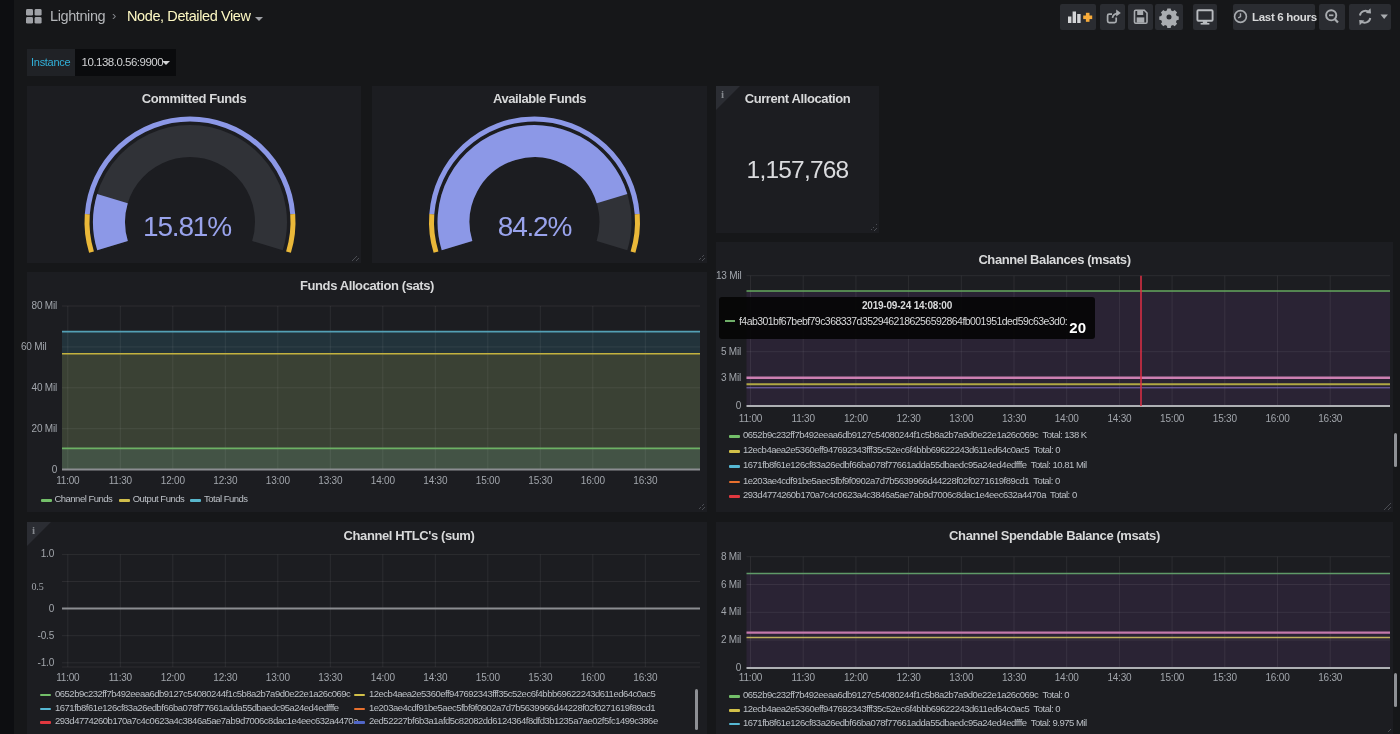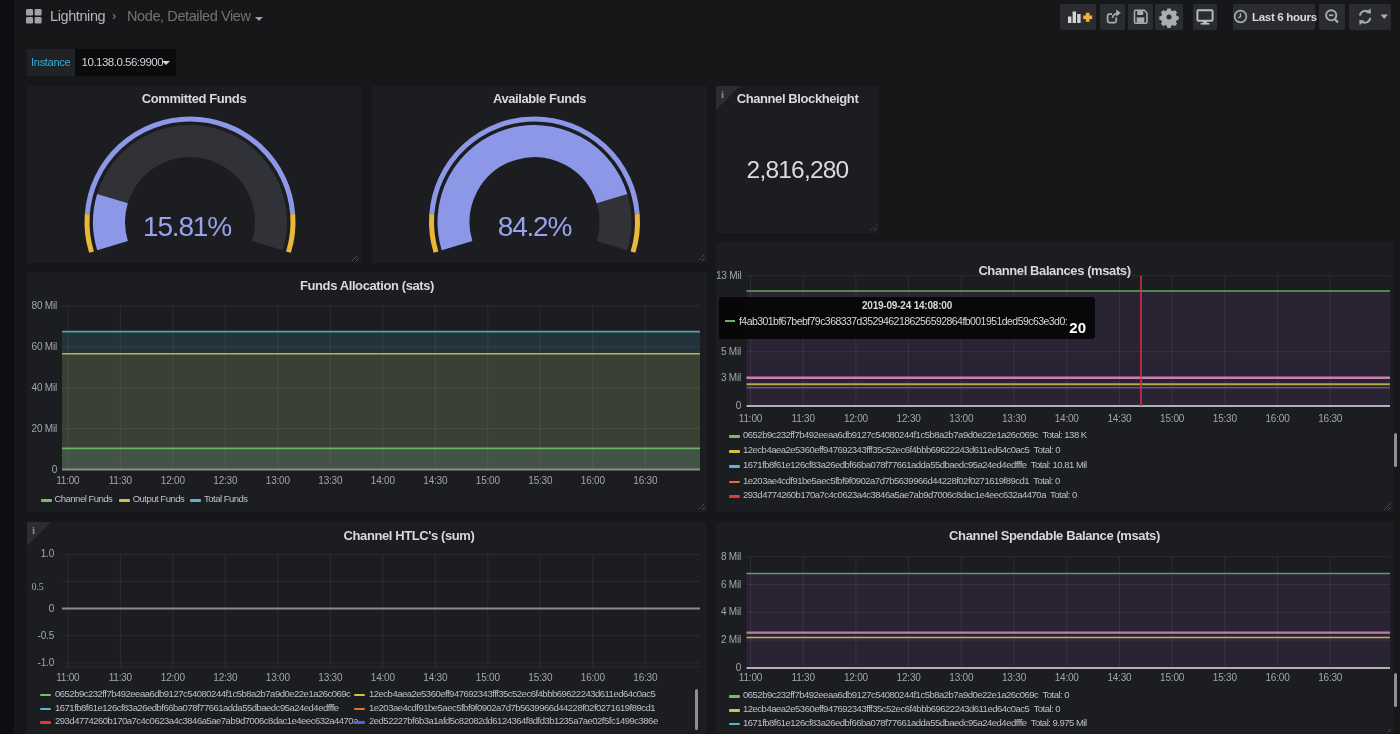--- a/index.html
+++ b/index.html
@@ -31,21 +31,21 @@
 
 <div id="navbar">
   <svg class="abs" style="left:26px;top:9px;" width="16" height="15" viewBox="0 0 16 15">
     <rect x="0" y="0" width="7" height="6.6" rx="1.4" fill="#9fa1a6"></rect>
     <rect x="8.6" y="0" width="7" height="6.6" rx="1.4" fill="#9fa1a6"></rect>
     <rect x="0" y="8" width="7" height="6.6" rx="1.4" fill="#9fa1a6"></rect>
     <rect x="8.6" y="8" width="7" height="6.6" rx="1.4" fill="#9fa1a6"></rect>
   </svg>
   <div class="abs" style="left:50px;top:8px;font-size:14.5px;letter-spacing:-0.4px;color:#b4b6b9;">Lightning</div>
   <div class="abs" style="left:112px;top:8px;font-size:13px;color:#84878c;">›</div>
-  <div class="abs" style="left:127px;top:8px;font-size:14.5px;letter-spacing:-0.4px;color:#737373;font-weight:500;">Node, Detailed View</div>
+  <div class="abs" style="left:127px;top:8px;font-size:14.5px;letter-spacing:-0.4px;color:#fef9c3;font-weight:500;">Node, Detailed View</div>
   <div class="abs" style="left:255px;top:17px;width:0;height:0;border-left:4px solid transparent;border-right:4px solid transparent;border-top:4px solid #9fa1a6;"></div>
 </div>
 
 <div id="navright">
 <div class="navbtn" style="left:1060px;top:3.5px;width:36px;height:26px;"><svg width="36" height="26" viewBox="0 0 36 26">
 <g fill="#d4d5d7">
           <rect x="8" y="12.5" width="3.4" height="6.5"></rect>
           <rect x="12.6" y="7.5" width="3.4" height="11.5"></rect>
           <rect x="17.2" y="10" width="3.4" height="9"></rect>
         </g>
@@ -119,27 +119,27 @@
     <path d="M 90.04 159.68 A 81 81 0 1 1 244.96 159.68" stroke="#303237" stroke-width="32" fill="none"></path>
     <path d="M 90.04 159.68 A 81 81 0 1 1 245.04 112.57" stroke="#8c98e7" stroke-width="32" fill="none"></path>
     <text x="167.5" y="150" text-anchor="middle" font-size="28px" letter-spacing="-1.2" fill="#99a3ec">84.2%</text>
   </svg>
   <div class="rsz"></div>
 </div>
 
 <div class="panel" style="left:716px;top:86px;width:163px;height:147px;">
   <div class="icorner"></div>
     <div class="ichar">i</div>
-  <div class="ptitle" style="top:5px;">Channel Blockheight</div>
-  <div class="abs" style="top:70px;width:100%;text-align:center;font-size:24.5px;letter-spacing:-0.8px;color:#dadbde;" id="bh">2,816,280</div>
+  <div class="ptitle" style="top:5px;">Current Allocation</div>
+  <div class="abs" style="top:70px;width:100%;text-align:center;font-size:24.5px;letter-spacing:-0.8px;color:#dadbde;" id="bh">1,157,768</div>
   <div class="rsz"></div>
 </div>
 
 <div class="panel" style="left:716px;top:242px;width:677px;height:270px;" id="p4">
-  <div class="ptitle" style="top:21px;">Channel Balances (msats)</div>
+  <div class="ptitle" style="top:10px;">Channel Balances (msats)</div>
 <svg class="abs" style="left:0;top:0;" width="677" height="270" viewBox="0 0 677 270">
 <rect x="30.5" y="49.0" width="643.5" height="115.0" fill="#2a2334"></rect>
 <line x1="30.5" y1="33.7" x2="674" y2="33.7" stroke="rgba(255,255,255,0.07)" stroke-width="1"></line>
 <line x1="30.5" y1="109.7" x2="674" y2="109.7" stroke="rgba(255,255,255,0.07)" stroke-width="1"></line>
 <line x1="30.5" y1="136.0" x2="674" y2="136.0" stroke="rgba(255,255,255,0.07)" stroke-width="1"></line>
 <line x1="34.5" y1="33.7" x2="34.5" y2="164" stroke="rgba(255,255,255,0.07)" stroke-width="1"></line>
 <line x1="87.2" y1="33.7" x2="87.2" y2="164" stroke="rgba(255,255,255,0.07)" stroke-width="1"></line>
 <line x1="139.9" y1="33.7" x2="139.9" y2="164" stroke="rgba(255,255,255,0.07)" stroke-width="1"></line>
 <line x1="192.6" y1="33.7" x2="192.6" y2="164" stroke="rgba(255,255,255,0.07)" stroke-width="1"></line>
 <line x1="245.3" y1="33.7" x2="245.3" y2="164" stroke="rgba(255,255,255,0.07)" stroke-width="1"></line>
@@ -208,21 +208,21 @@
 <line x1="466.8" y1="34" x2="466.8" y2="197.6" stroke="rgba(255,255,255,0.07)" stroke-width="1"></line>
 <line x1="519.3" y1="34" x2="519.3" y2="197.6" stroke="rgba(255,255,255,0.07)" stroke-width="1"></line>
 <line x1="571.8" y1="34" x2="571.8" y2="197.6" stroke="rgba(255,255,255,0.07)" stroke-width="1"></line>
 <line x1="624.3" y1="34" x2="624.3" y2="197.6" stroke="rgba(255,255,255,0.07)" stroke-width="1"></line>
 <line x1="41" y1="59.6" x2="679" y2="59.6" stroke="#53a0b5" stroke-width="1.6"></line>
 <line x1="41" y1="81.8" x2="679" y2="81.8" stroke="#c3b23f" stroke-width="1.6"></line>
 <line x1="41" y1="176.4" x2="679" y2="176.4" stroke="#6cb164" stroke-width="1.6"></line>
 <line x1="41" y1="197.6" x2="679" y2="197.6" stroke="#8b8d91" stroke-width="2"></line>
 </svg>
 <div class="axl" style="left:0;top:28.0px;width:36px;text-align:right;">80 Mil</div>
-<div class="axl" style="left:0;top:68.9px;width:36px;text-align:right;">60 Mil</div>
+<div class="axl" style="left:0;top:68.9px;width:36px;text-align:left;">60 Mil</div>
 <div class="axl" style="left:0;top:109.8px;width:36px;text-align:right;">40 Mil</div>
 <div class="axl" style="left:0;top:150.7px;width:36px;text-align:right;">20 Mil</div>
 <div class="axl" style="left:0;top:191.6px;width:36px;text-align:right;">0</div>
 <div class="xl" style="left:46.8px;top:202.5px;">11:00</div>
 <div class="xl" style="left:99.3px;top:202.5px;">11:30</div>
 <div class="xl" style="left:151.8px;top:202.5px;">12:00</div>
 <div class="xl" style="left:204.3px;top:202.5px;">12:30</div>
 <div class="xl" style="left:256.8px;top:202.5px;">13:00</div>
 <div class="xl" style="left:309.3px;top:202.5px;">13:30</div>
 <div class="xl" style="left:361.8px;top:202.5px;">14:00</div>

